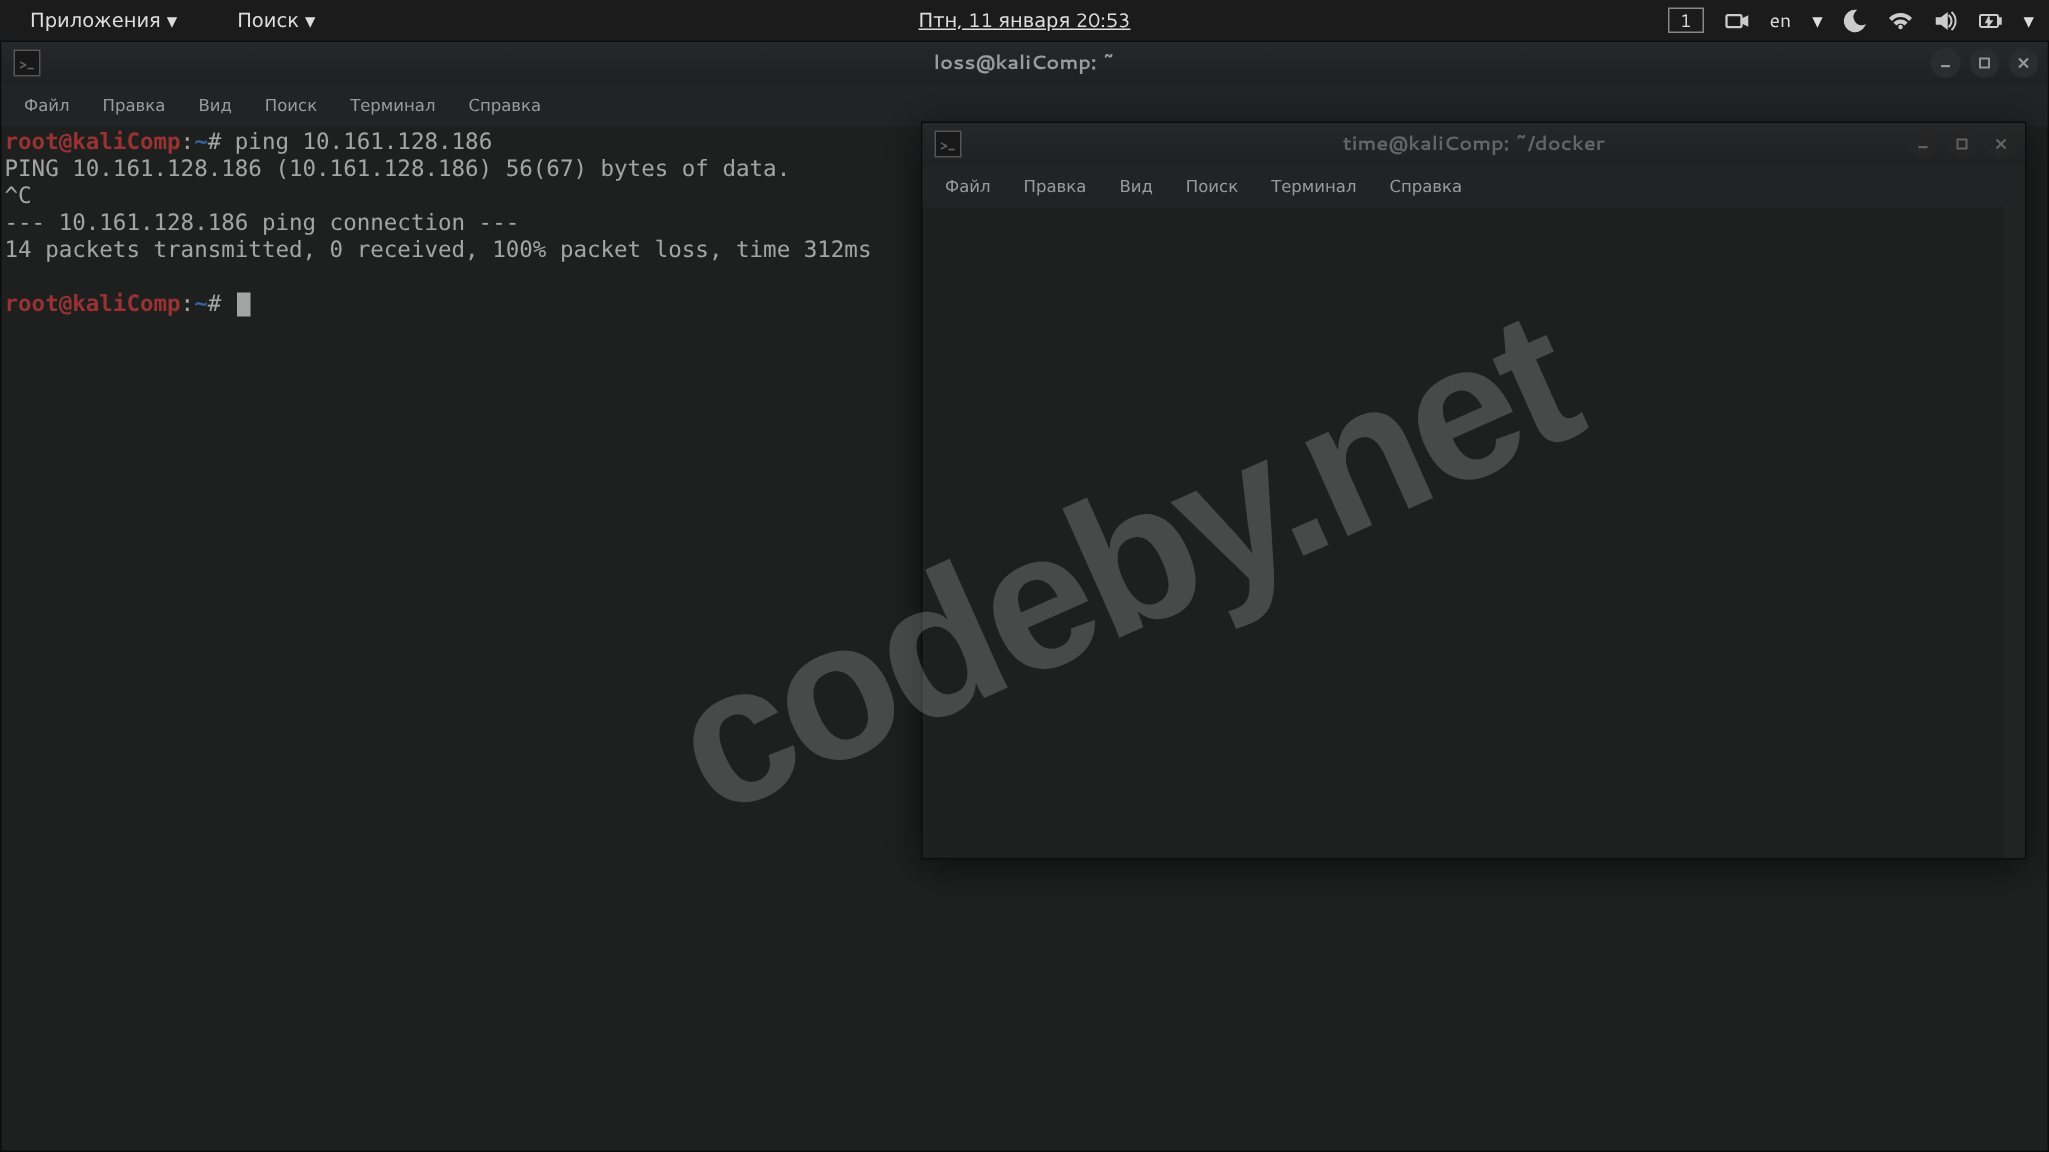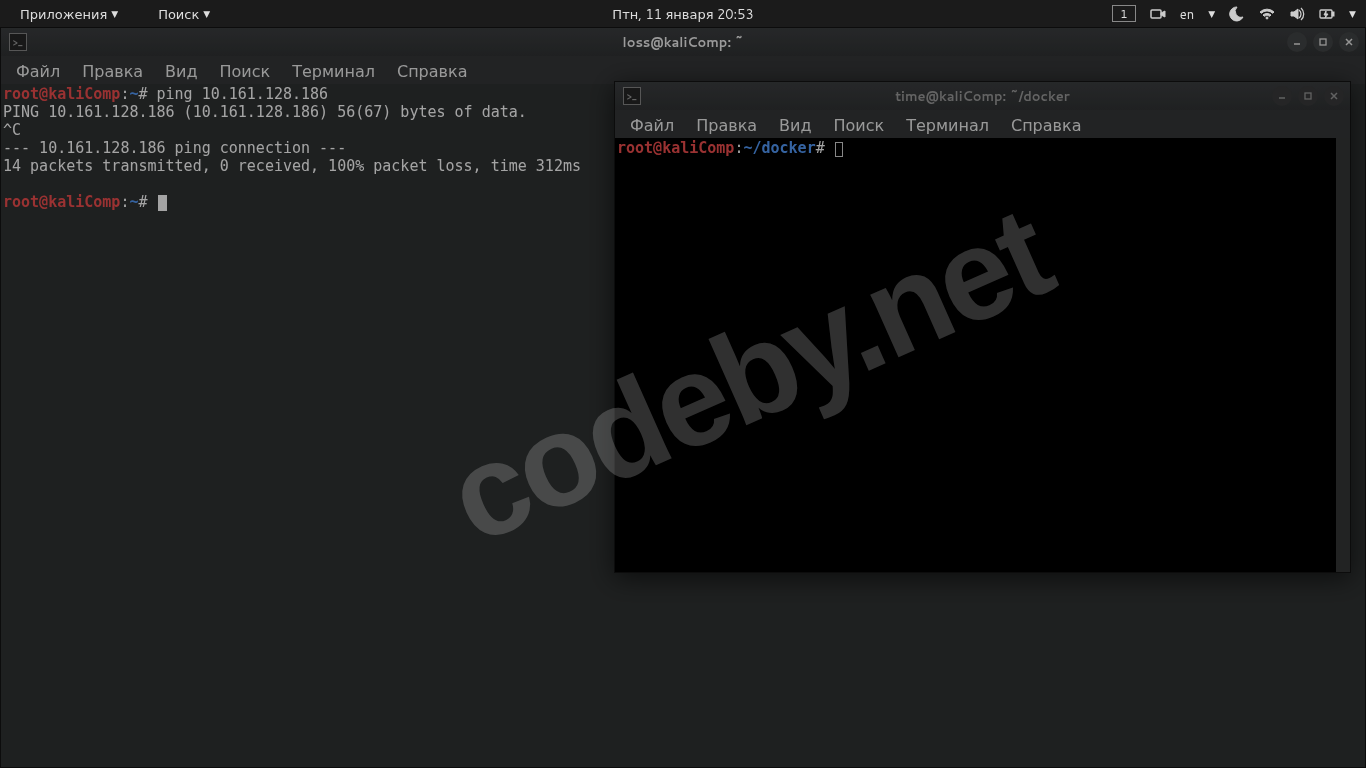--- a/index.html
+++ b/index.html
@@ -2,21 +2,21 @@
 <html><head>
 <meta charset="utf-8">
 <style>
   * { margin:0; padding:0; box-sizing:border-box; }
   html,body { width:1366px; height:768px; font-family:"Cantarell","DejaVu Sans",sans-serif; background:#000; overflow:hidden; }
 
   
   .topbar { position:absolute; top:0; left:0; width:1366px; height:27px; background:#1b1b1b; color:#ddd; font-size:13px; display:flex; align-items:center; z-index:5000; }
   .topbar .menu { display:flex; align-items:center; padding:0 20px; height:100%; cursor:default; }
   .topbar .menu span.caret { margin-left:4px; font-size:9px; }
-  .topbar .center { position:absolute; left:50%; transform:translateX(-50%); white-space:nowrap; }
+  .topbar .center { position:absolute; left:50%; transform:translateX(-50%); white-space:nowrap;text-decoration:underline; }
   .topbar .right { margin-left:auto; display:flex; align-items:center; gap:14px; padding-right:10px; }
   .ws-box { border:1px solid #888; padding:0 7px; font-size:12px; line-height:15px; }
   .tray-icon { width:16px; height:16px; display:inline-flex; align-items:center; justify-content:center; }
   .tray-icon svg { width:16px; height:16px; fill:#ccc; stroke:#ccc; }
 
   
   .browser-bg { position:absolute; top:27px; left:0; width:1366px; height:741px; background:#0f0f0f; z-index:0; }
   .browser-dim { position:absolute; top:27px; left:0; width:1366px; height:741px; background:rgba(0,0,0,0.80); z-index:10; pointer-events:none; }
   .chrome-err { position:absolute; left:383px; top:248px; width:600px; color:#5e6062; font-family:"Roboto","DejaVu Sans",sans-serif; z-index:5; }
   .sad-doc { width:36px; height:42px; border:2px solid #5e6062; position:relative; margin-bottom:36px; }
@@ -41,21 +41,21 @@
   
   .termwin { position:absolute; background:#2a2c2d; border:1px solid #111; box-shadow:0 5px 25px rgba(0,0,0,.6); }
   .termwin.dim { filter:brightness(.72); }
   .titlebar { height:28px; background:linear-gradient(#353739,#2b2d2e); display:flex; align-items:center; color:#d7d7d7; font-size:13px; font-weight:bold; position:relative; }
   .titlebar.inactive { color:#8b8b8b; }
   .title-ico { width:18px; height:18px; margin:0 8px; border:1px solid #777; background:#222; display:flex; align-items:center; justify-content:center; font-size:9px; color:#888;}
   .title-txt { position:absolute; left:50%; transform:translateX(-50%); white-space:nowrap; }
   .title-btns { margin-left:auto; display:flex; gap:6px; padding-right:6px;}
   .tbtn { width:20px; height:20px; border-radius:50%; background:#3b3d3e; color:#cfcfcf; font-size:11px; display:flex; align-items:center; justify-content:center; }
   .tbtn.inactive { background:#333435; color:#777; }
-  .menubar { height:28px; background:#2f3132; display:flex; align-items:center; padding:0 6px; gap:4px; color:#d5d5d5; font-size:16px;}
+  .menubar { height:28px; background:#2f3132; display:flex; align-items:center; padding:0 6px; gap:4px; color:#d5d5d5; font-size:11px;}
   .menubar .mi { padding:3px 9px; }
   .term-body { position:absolute; top:56px; left:0; right:0; bottom:0; background:#000; font-family:"DejaVu Sans Mono","Liberation Mono",monospace; font-size:15px; line-height:18px; color:#e4e4e4; padding:1px 2px; white-space:pre; }
   .r-red { color:#d64545; font-weight:bold;}
   .r-blue { color:#4a8ae0; font-weight:bold;}
   .cursor { display:inline-block; width:9px; height:16px; background:#e4e4e4; vertical-align:text-bottom; margin-left:1px;}
   .cursor.hollow { background:transparent; border:1px solid #bbb; width:8px; height:15px;}
   .term-scroll { position:absolute; top:56px; right:0; bottom:0; width:14px; background:#2f3031; }
 
   
   .wm { position:absolute; left:0; top:0; width:1366px; height:768px; z-index:9000; pointer-events:none; opacity:.22; }
@@ -200,19 +200,18 @@
     </div>
   </div>
   <div class="menubar">
     <div class="mi">Файл</div>
     <div class="mi">Правка</div>
     <div class="mi">Вид</div>
     <div class="mi">Поиск</div>
     <div class="mi">Терминал</div>
     <div class="mi">Справка</div>
   </div>
-  <div class="term-body"><span class="r-red">root@kaliComp</span><span style="color:#e4e4e4;">:</span><span class="r-blue">~/</span><span class="r-blue">docker</span><span style="color:#e4e4e4;"># </span><span class="cursor hollow"></span></div>
   <div class="term-scroll"></div>
 </div>
 
 <div class="wm">
   <div class="wm-text">codeby.net</div>
 </div>
 
 </body></html>

